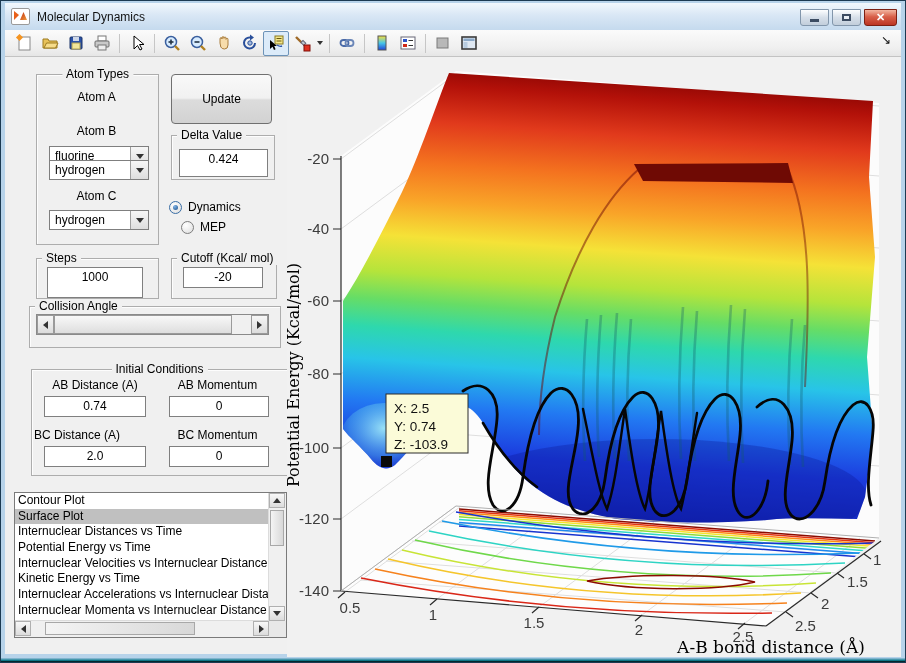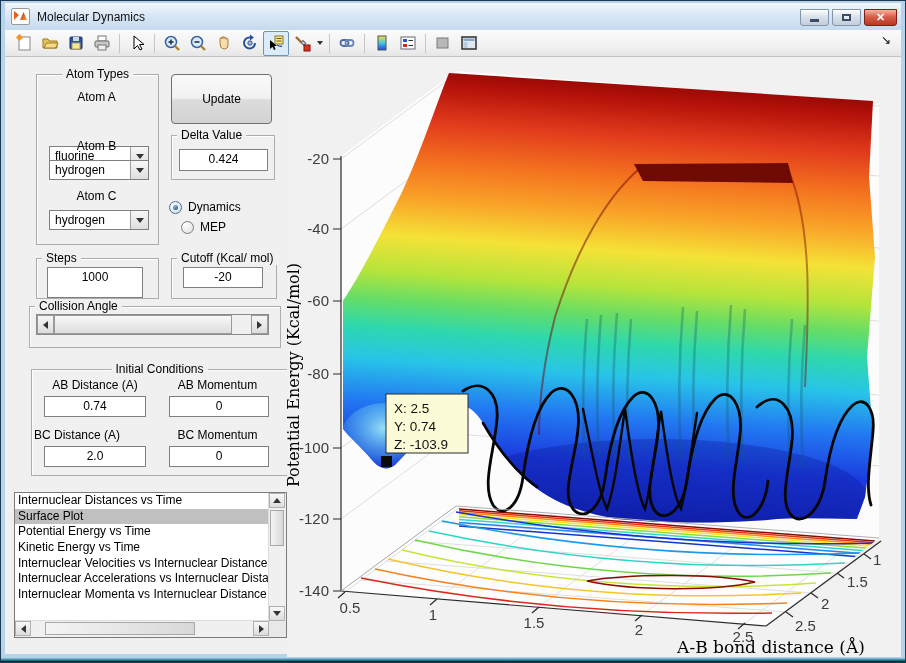--- a/index.html
+++ b/index.html
@@ -215,41 +215,41 @@
   <div class="group" style="left:35px;top:73px;width:121px;height:169px;">
     <div class="gtitle center">Atom Types</div>
   </div>
   <div class="lbl" style="left:35px;top:89px;width:121px;">Atom A</div>
   <div class="dd" style="left:48px;top:110px;width:100px;height:20px;margin-top:35px;">
     <div class="txt">fluorine</div>
     <div class="btn">
         <div class="tri-d"></div>
       </div>
   </div>
-  <div class="lbl" style="left:35px;top:138px;width:121px;">Atom B</div>
+  <div class="lbl" style="left:35px;top:123px;width:121px;">Atom B</div>
   <div class="dd" style="left:48px;top:159px;width:100px;height:20px;">
     <div class="txt">hydrogen</div>
     <div class="btn">
         <div class="tri-d"></div>
       </div>
   </div>
   <div class="lbl" style="left:35px;top:188px;width:121px;">Atom C</div>
   <div class="dd" style="left:48px;top:209px;width:100px;height:20px;">
     <div class="txt">hydrogen</div>
     <div class="btn">
         <div class="tri-d"></div>
       </div>
   </div>
 
   <button class="upd">Update</button>
 
   <div class="group" style="left:170px;top:134px;width:102px;height:43px;">
     <div class="gtitle left">Delta Value</div>
   </div>
-  <div class="edit" style="left:178px;top:148px;width:89px;height:22px;">0.424</div>
+  <div class="edit" style="left:178px;top:148px;width:89px;height:28px;">0.424</div>
 
   <div class="radio-row" style="left:168px;top:199px;">
     <div class="radio sel"></div>
     <span>Dynamics</span>
   </div>
   <div class="radio-row" style="left:180px;top:219px;">
     <div class="radio"></div>
     <span>MEP</span>
   </div>
 
@@ -281,25 +281,26 @@
   <div class="lbl" style="left:43px;top:377px;width:102px;">AB Distance (A)</div>
   <div class="lbl" style="left:165px;top:377px;width:103px;">AB Momentum</div>
   <div class="edit" style="left:43px;top:395px;width:102px;height:21px;">0.74</div>
   <div class="edit" style="left:168px;top:395px;width:100px;height:21px;">0</div>
   <div class="lbl" style="left:25px;top:427px;width:102px;">BC Distance (A)</div>
   <div class="lbl" style="left:165px;top:427px;width:103px;">BC Momentum</div>
   <div class="edit" style="left:43px;top:445px;width:102px;height:21px;">2.0</div>
   <div class="edit" style="left:168px;top:445px;width:100px;height:21px;">0</div>
 
   <div class="listbox">
+    <div class="lrow">Contour Plot</div>
+    <div class="lrow sel">Surface Plot</div>
     <div class="lrow">Internuclear Distances vs Time</div>
-    <div class="lrow sel">Surface Plot</div>
     <div class="lrow">Potential Energy vs Time</div>
+    <div class="lrow">Internuclear Velocities vs Internuclear Distance</div>
     <div class="lrow">Kinetic Energy vs Time</div>
-    <div class="lrow">Internuclear Velocities vs Internuclear Distance</div>
     <div class="lrow">Internuclear Accelerations vs Internuclear Distance</div>
     <div class="lrow">Internuclear Momenta vs Internuclear Distance</div>
     <div class="vscroll">
       <div class="sb-btn" style="left:0;top:0;">
           <div class="tri-u"></div>
         </div>
       <div class="sb-thumb" style="left:1px;top:17px;width:14px;height:36px;"></div>
       <div class="sb-btn" style="left:0;bottom:0;">
           <div class="tri-d"></div>
         </div>

